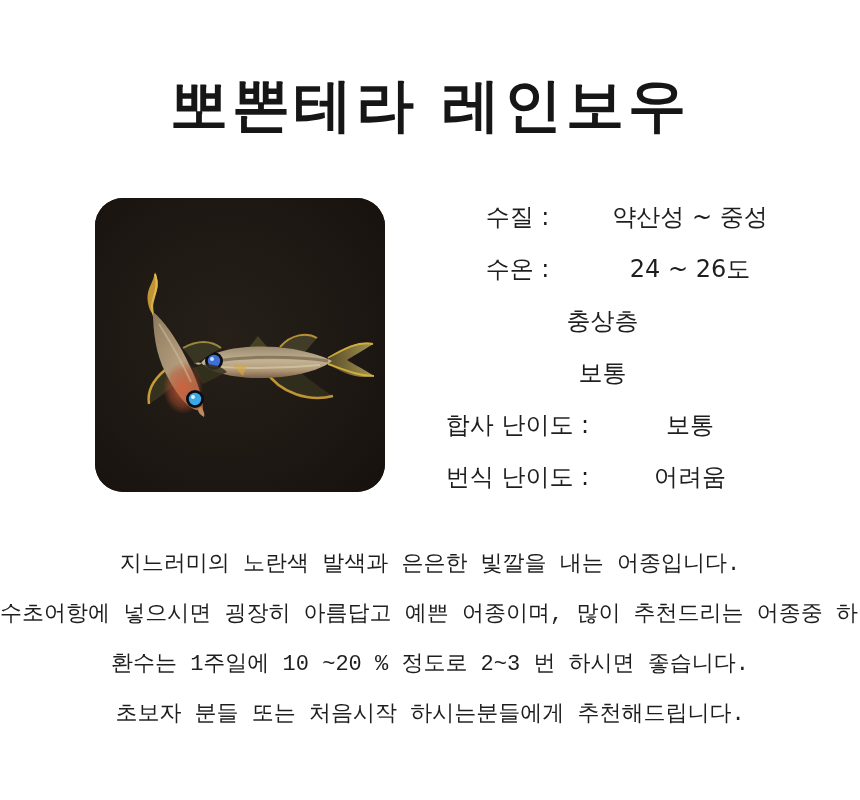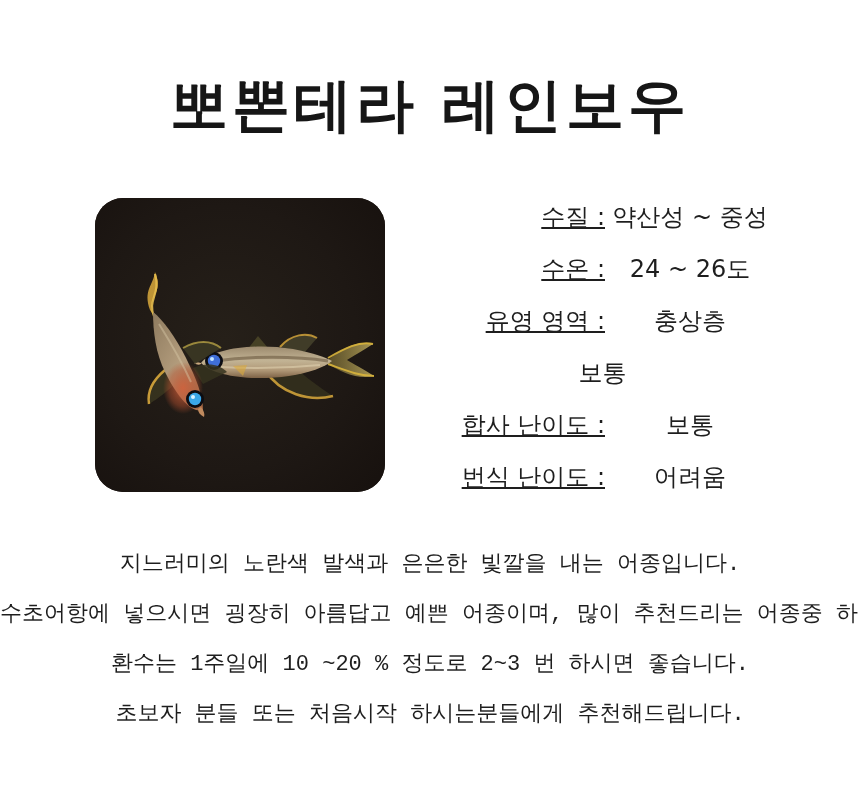--- a/index.html
+++ b/index.html
@@ -24,21 +24,21 @@
   .photo svg{display:block;width:290px;height:294px;}
 
   .info{
     position:absolute;left:430px;top:191px;width:345px;
     display:flex;flex-direction:column;
   }
   .info-row{
     display:flex;align-items:center;height:52px;
     font-size:24px;color:#1e1e1e;white-space:nowrap;
   }
-  .info-label{width:175px;text-align:right;text-decoration:underline;}
+  .info-label{width:175px;text-align:center;}
   .info-value{flex:1;text-align:center;}
 
   .desc{
     position:absolute;top:540px;left:0;width:860px;
     display:flex;flex-direction:column;
   }
   .desc-line{
     height:50px;line-height:50px;text-align:center;
     font-size:22px;color:#1e1e1e;white-space:nowrap;font-family:Liberation Mono, monospace;
   }
@@ -142,21 +142,20 @@
   <div class="info">
     <div class="info-row">
       <span class="info-label">수질 :</span>
       <span class="info-value">약산성 ~ 중성</span>
     </div>
     <div class="info-row">
       <span class="info-label">수온 :</span>
       <span class="info-value">24 ~ 26도</span>
     </div>
     <div class="info-row">
-      <span class="info-label">유영 영역 :</span>
       <span class="info-value">충상층</span>
     </div>
     <div class="info-row">
       <span class="info-value">보통</span>
     </div>
     <div class="info-row">
       <span class="info-label">합사 난이도 :</span>
       <span class="info-value">보통</span>
     </div>
     <div class="info-row">

